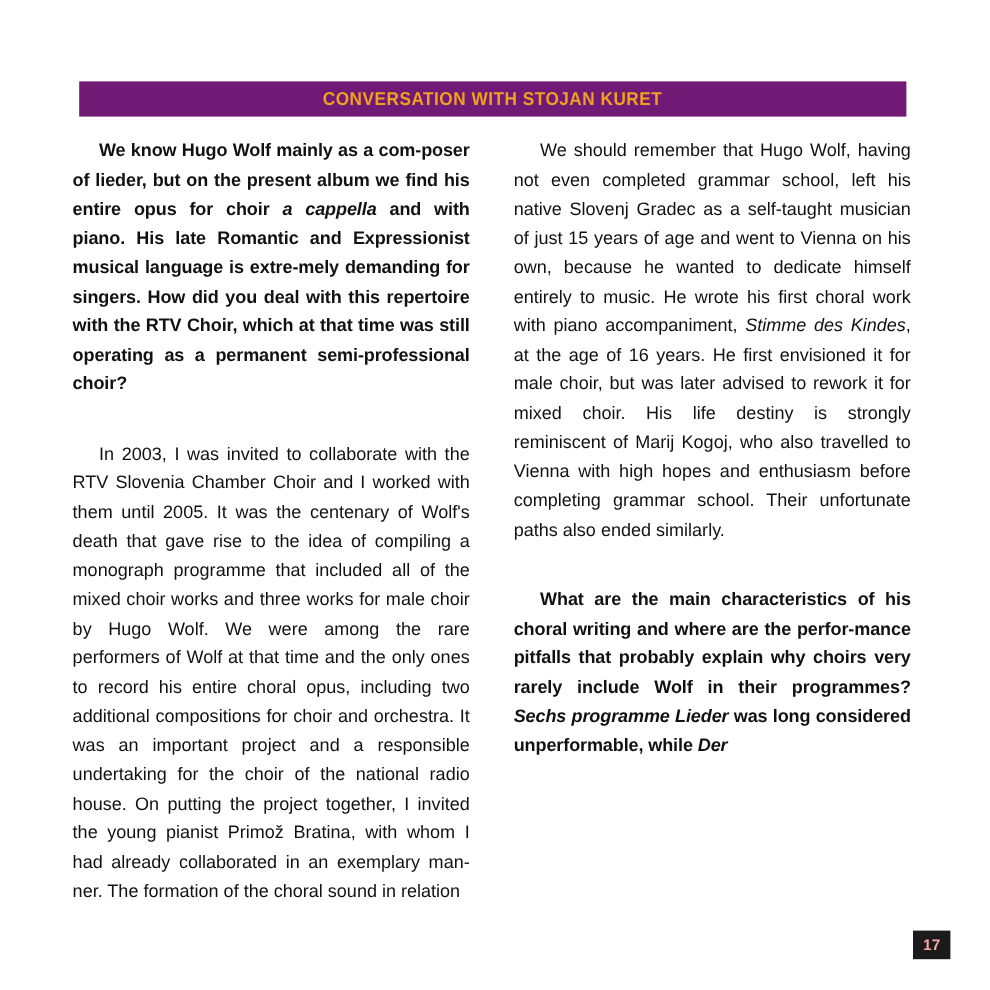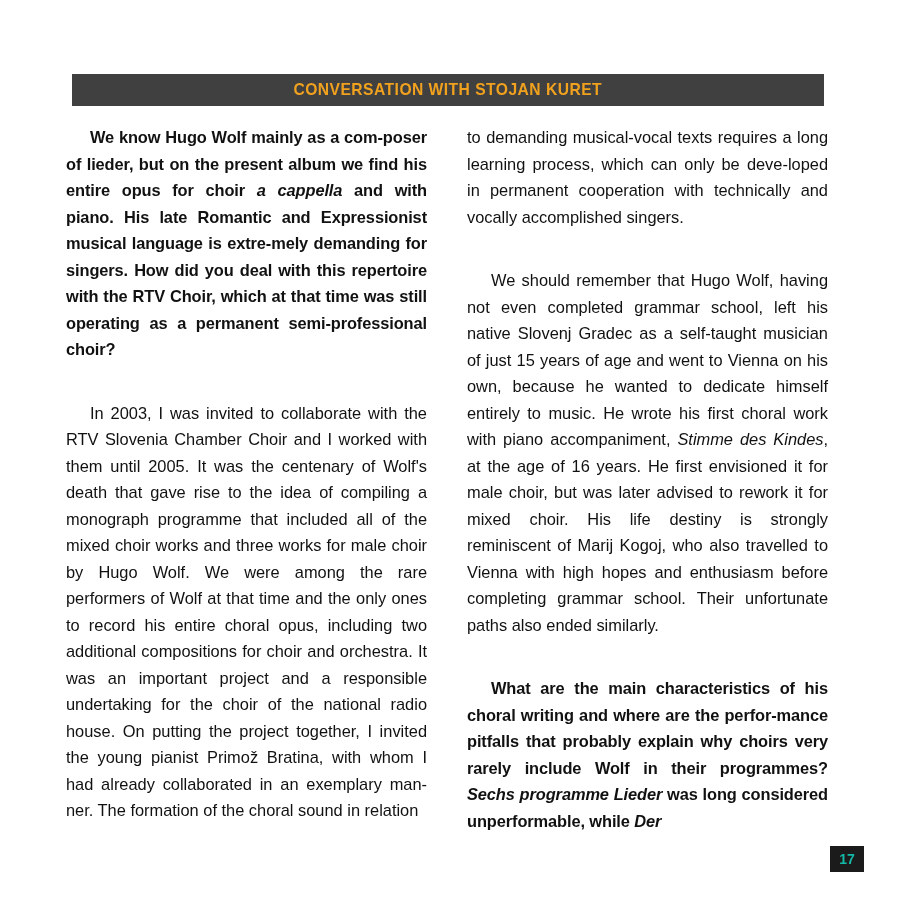--- a/index.html
+++ b/index.html
@@ -20,21 +20,21 @@
     left: 0; top: 0;
     width: 900px;
     height: 900px;
   }
   .header-bar {
     position: absolute;
     left: 72px;
     top: 74px;
     width: 752px;
     height: 32px;
-    background: #404040;
+    background: #701a75;
     display: flex;
     align-items: center;
     justify-content: center;
   }
   .header-bar .header-text {
     color: #f0a11e;
     font-weight: bold;
     font-size: 17px;
     letter-spacing: 0.5px;
     text-transform: uppercase;
@@ -77,21 +77,21 @@
   em, .it {
     font-style: italic;
   }
   .page-number {
     position: absolute;
     right: 36px;
     bottom: 28px;
     width: 34px;
     height: 26px;
     background: #1b1b1b;
-    color: #14b8a6;
+    color: #fca5a5;
     font-weight: bold;
     font-size: 14px;
     display: flex;
     align-items: center;
     justify-content: center;
   }
 </style>
 </head>
 <body>
 
@@ -103,21 +103,20 @@
 
   <div class="columns">
 
     <div class="col">
       <p class="q"><span class="ind"></span><span>We know Hugo Wolf mainly as a com-poser of lieder, but on the present album we find his entire opus for choir </span><em>a cappella</em><span> and with piano. His late Romantic and Expressionist musical language is extre-mely demanding for singers. How did you deal with this repertoire with the RTV Choir, which at that time was still operating as a permanent semi-professional choir?</span></p>
 
       <p><span class="ind"></span><span>In 2003, I was invited to collaborate with the RTV Slovenia Chamber Choir and I worked with them until 2005. It was the centenary of Wolf's death that gave rise to the idea of compiling a monograph programme that included all of the mixed choir works and three works for male choir by Hugo Wolf. We were among the rare performers of Wolf at that time and the only ones to record his entire choral opus, including two additional compositions for choir and orchestra. It was an important project and a responsible undertaking for the choir of the national radio house. On putting the project together, I invited the young pianist Primož Bratina, with whom I had already collaborated in an exemplary man-ner. The formation of the choral sound in relation</span></p>
     </div>
 
     <div class="col">
-      <p><span>to demanding musical-vocal texts requires a long learning process, which can only be deve-loped in permanent cooperation with technically and vocally accomplished singers.</span></p>
 
       <p><span class="ind"></span><span>We should remember that Hugo Wolf, having not even completed grammar school, left his native Slovenj Gradec as a self-taught musician of just 15 years of age and went to Vienna on his own, because he wanted to dedicate himself entirely to music. He wrote his first choral work with piano accompaniment, </span><em>Stimme des Kindes</em><span>, at the age of 16 years. He first envisioned it for male choir, but was later advised to rework it for mixed choir. His life destiny is strongly reminiscent of Marij Kogoj, who also travelled to Vienna with high hopes and enthusiasm before completing grammar school. Their unfortunate paths also ended similarly.</span></p>
 
       <p class="q"><span class="ind"></span><span>What are the main characteristics of his choral writing and where are the perfor-mance pitfalls that probably explain why choirs very rarely include Wolf in their programmes? </span><em>Sechs programme Lieder</em><span> was long considered unperformable, while </span><em>Der</em></p>
     </div>
 
   </div>
 
   <div class="page-number">
     <span>17</span>

